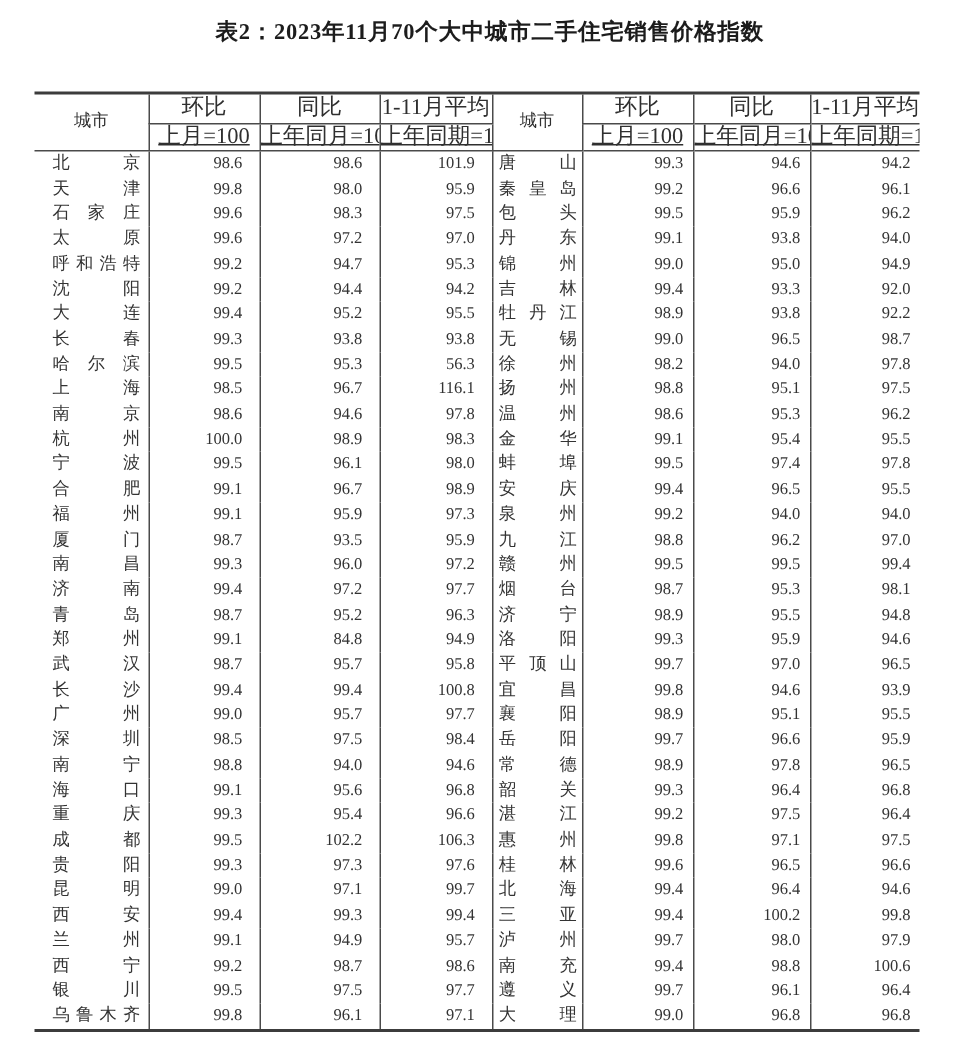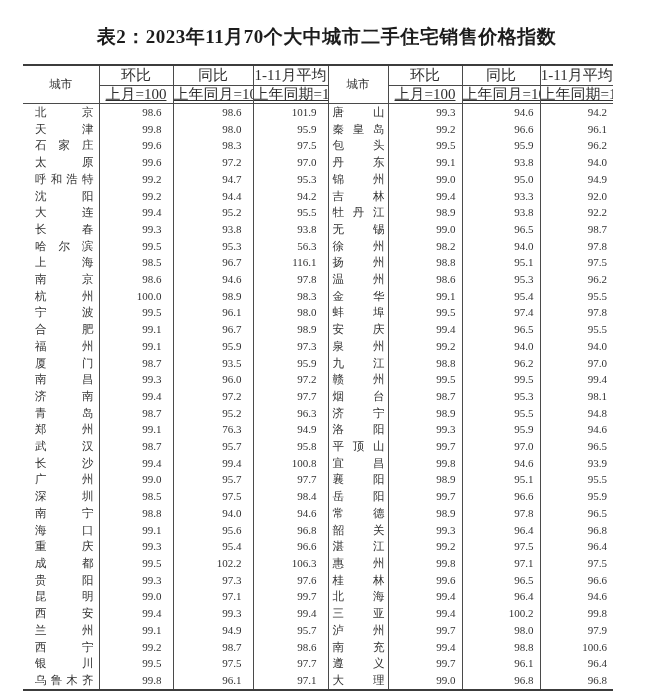--- a/index.html
+++ b/index.html
@@ -7,28 +7,28 @@
     position:relative;
     width:653px;height:700px;
     background:#ffffff;
     font-family:"Liberation Serif","DejaVu Serif",serif;
     color:#303030;
     overflow:hidden;
   }
   .title{
     text-align:center;
     font-weight:bold;
-    font-size:19px;
+    font-size:15px;
     line-height:22px;
-    padding-top:26px;
+    padding-top:11px;
     color:#1c1c1c;
     letter-spacing:0.5px;
   }
   .table-wrap{
-    margin:16px 0 0 23px;
+    margin:28px 0 0 23px;
     width:590px;
     border-top:2px solid #3c3c3c;
     border-bottom:2px solid #3c3c3c;
   }
   table{
     border-collapse:collapse;
     table-layout:fixed;
     width:590px;
   }
   th{
@@ -369,21 +369,21 @@
             </td>
             <td class="num rh">98.9</td>
             <td class="num rh">95.5</td>
             <td class="num rh">94.8</td>
           </tr>
           <tr>
             <td class="city-cell nobl">
               <span class="city">郑州</span>
             </td>
             <td class="num">99.1</td>
-            <td class="num">76.3</td>
+            <td class="num">84.8</td>
             <td class="num">94.9</td>
             <td class="city-cell rh">
               <span class="city">洛阳</span>
             </td>
             <td class="num rh">99.3</td>
             <td class="num rh">95.9</td>
             <td class="num rh">94.6</td>
           </tr>
           <tr>
             <td class="city-cell nobl">

